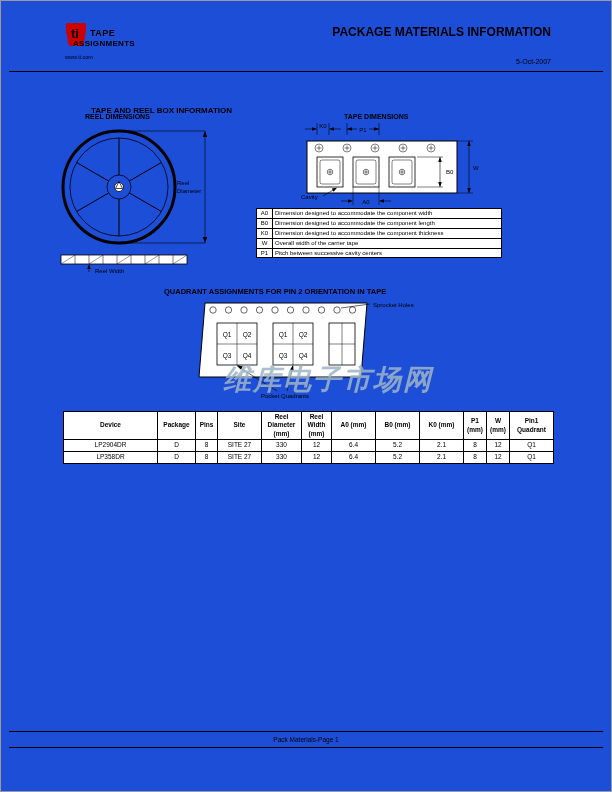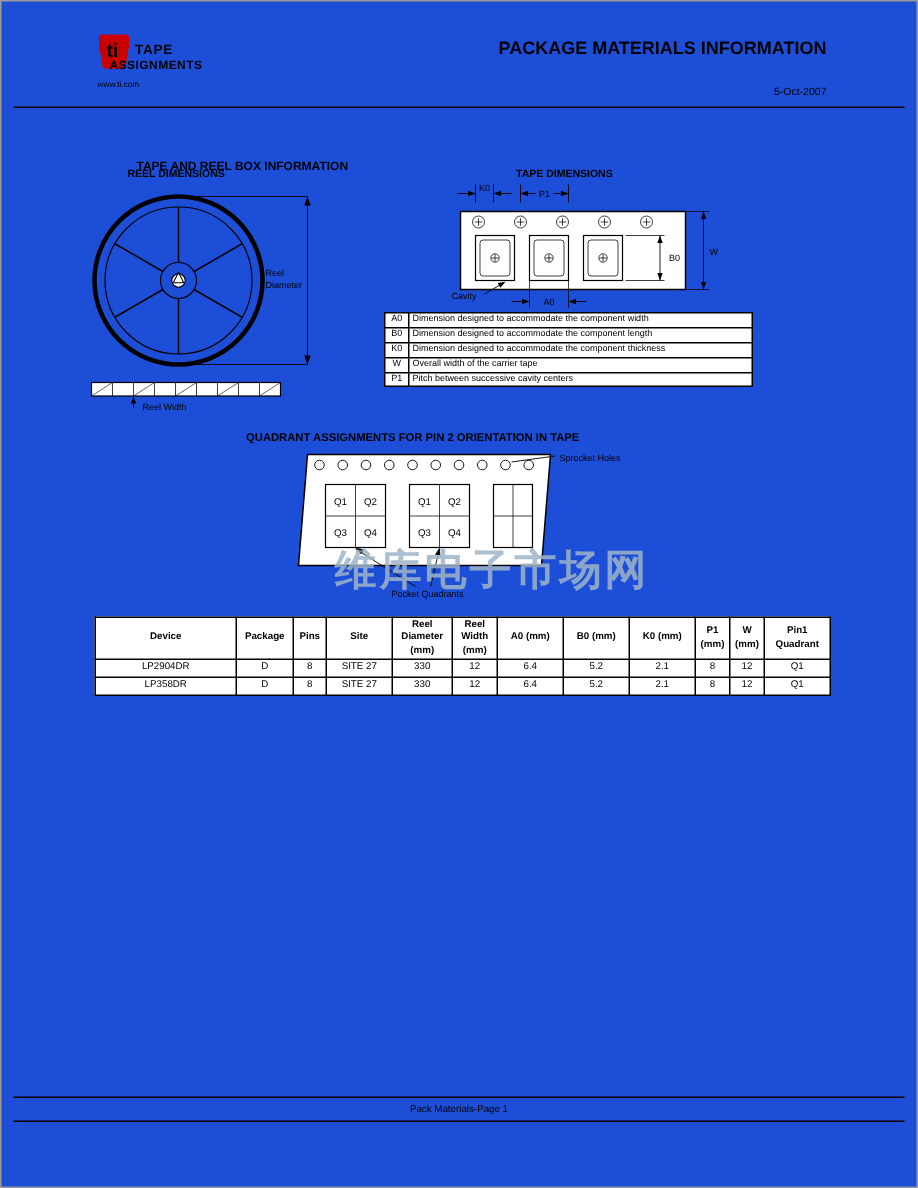--- a/index.html
+++ b/index.html
@@ -26,21 +26,21 @@
   .dt td { border:1px solid #000; font-size:6px; padding:1px 2px; line-height:1.15; }
   .dt td.key { text-align:center; width:16px; }
 
   
   table.mt { border-collapse:collapse; table-layout:fixed; width:490px; background:#fff; }
   .mt th, .mt td { border:1px solid #000; font-size:6.5px; text-align:center;
                    vertical-align:middle; padding:1px 2px; line-height:1.25; overflow:hidden; }
   .mt th { font-weight:bold; white-space:pre-line; height:28px; }
   .mt td { height:12px; }
 
-  .watermark { font-weight:bold; letter-spacing:2px; opacity:.85; }
+  .watermark { font-weight:bold; letter-spacing:2px; opacity:.85;font-style:italic; }
 
   .footer-bar { display:flex; align-items:center; justify-content:center;
                 border-top:1px solid #000; border-bottom:1px solid #000; height:17px; }
 </style>
 </head>
 <body>
 
 <div class="page">
 
   <svg class="abs" style="left:62px; top:21px;" width="24" height="25" viewBox="0 0 24 25">

